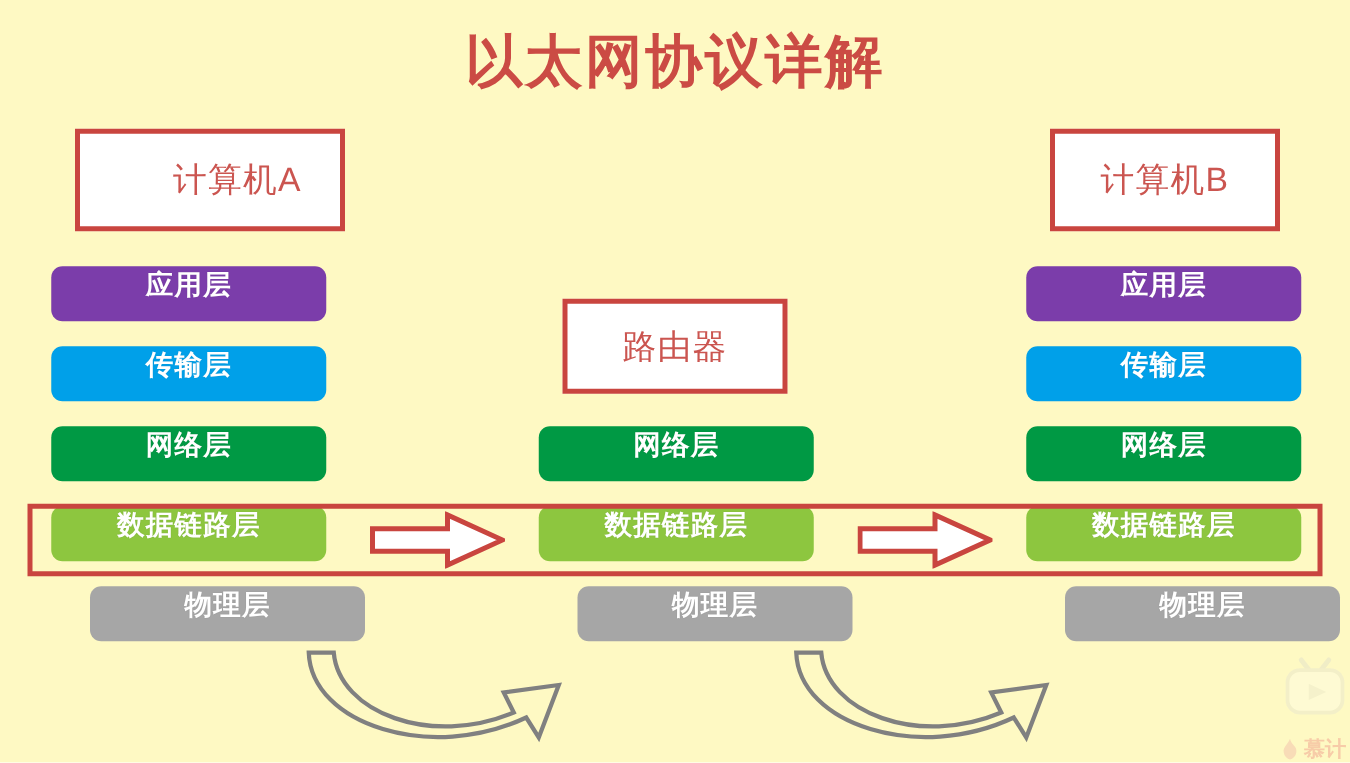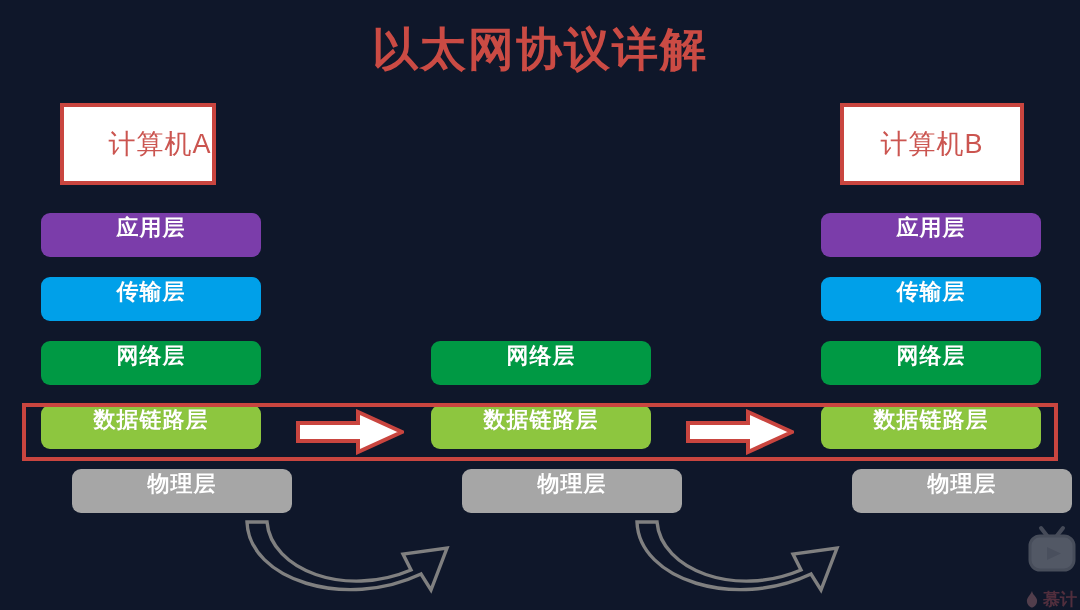--- a/index.html
+++ b/index.html
@@ -9,21 +9,21 @@
     background: #ffffff;
   }
   body {
     font-family: "Liberation Sans", "DejaVu Sans", sans-serif;
   }
 
   #stage {
     position: relative;
     width: 1080px;
     height: 610px;
-    background: #0f172a;
+    background: #fef9c3;
     overflow: hidden;
     text-decoration: underline;
   }
 
   
   #title {
     position: absolute;
     left: 0;
     top: 24px;
     width: 1080px;
@@ -42,21 +42,21 @@
     box-sizing: border-box;
     border: 4px solid #c9453f;
     background: #ffffff;
     color: #cb5550;
     font-size: 27px;
     display: flex;
     align-items: center;
     justify-content: center;
     letter-spacing: 1px;
   }
-  #node-a   { left: 60px;  top: 103px; width: 156px; height: 82px; padding-left: 44px; }
+  #node-a   { left: 60px;  top: 103px; width: 216px; height: 82px; padding-left: 44px; }
   #node-r   { left: 450px; top: 239px; width: 180px; height: 76px; }
   #node-b   { left: 840px; top: 103px; width: 184px; height: 82px; }
 
   
   .column {
     position: absolute;
     width: 220px;
   }
   #col-left   { left: 41px;  top: 213px; }
   #col-middle { left: 431px; top: 341px; }
@@ -140,20 +140,23 @@
 </head>
 <body>
 
 <div id="stage">
 
   <div id="title" style="color: rgb(203, 75, 68);">以太网协议详解</div>
 
   <div class="node-box" id="node-a" style="border-color: rgb(201, 69, 63);">
     <span>计算机A</span>
   </div>
+  <div class="node-box" id="node-r" style="border-color: rgb(201, 69, 63);">
+    <span>路由器</span>
+  </div>
   <div class="node-box" id="node-b" style="border-color: rgb(201, 69, 63);">
     <span>计算机B</span>
   </div>
 
   <div class="column" id="col-left">
     <div class="layer" style="background: rgb(123, 61, 170);">
       <span>应用层</span>
     </div>
     <div class="layer" style="background: rgb(0, 160, 233);">
       <span>传输层</span>

